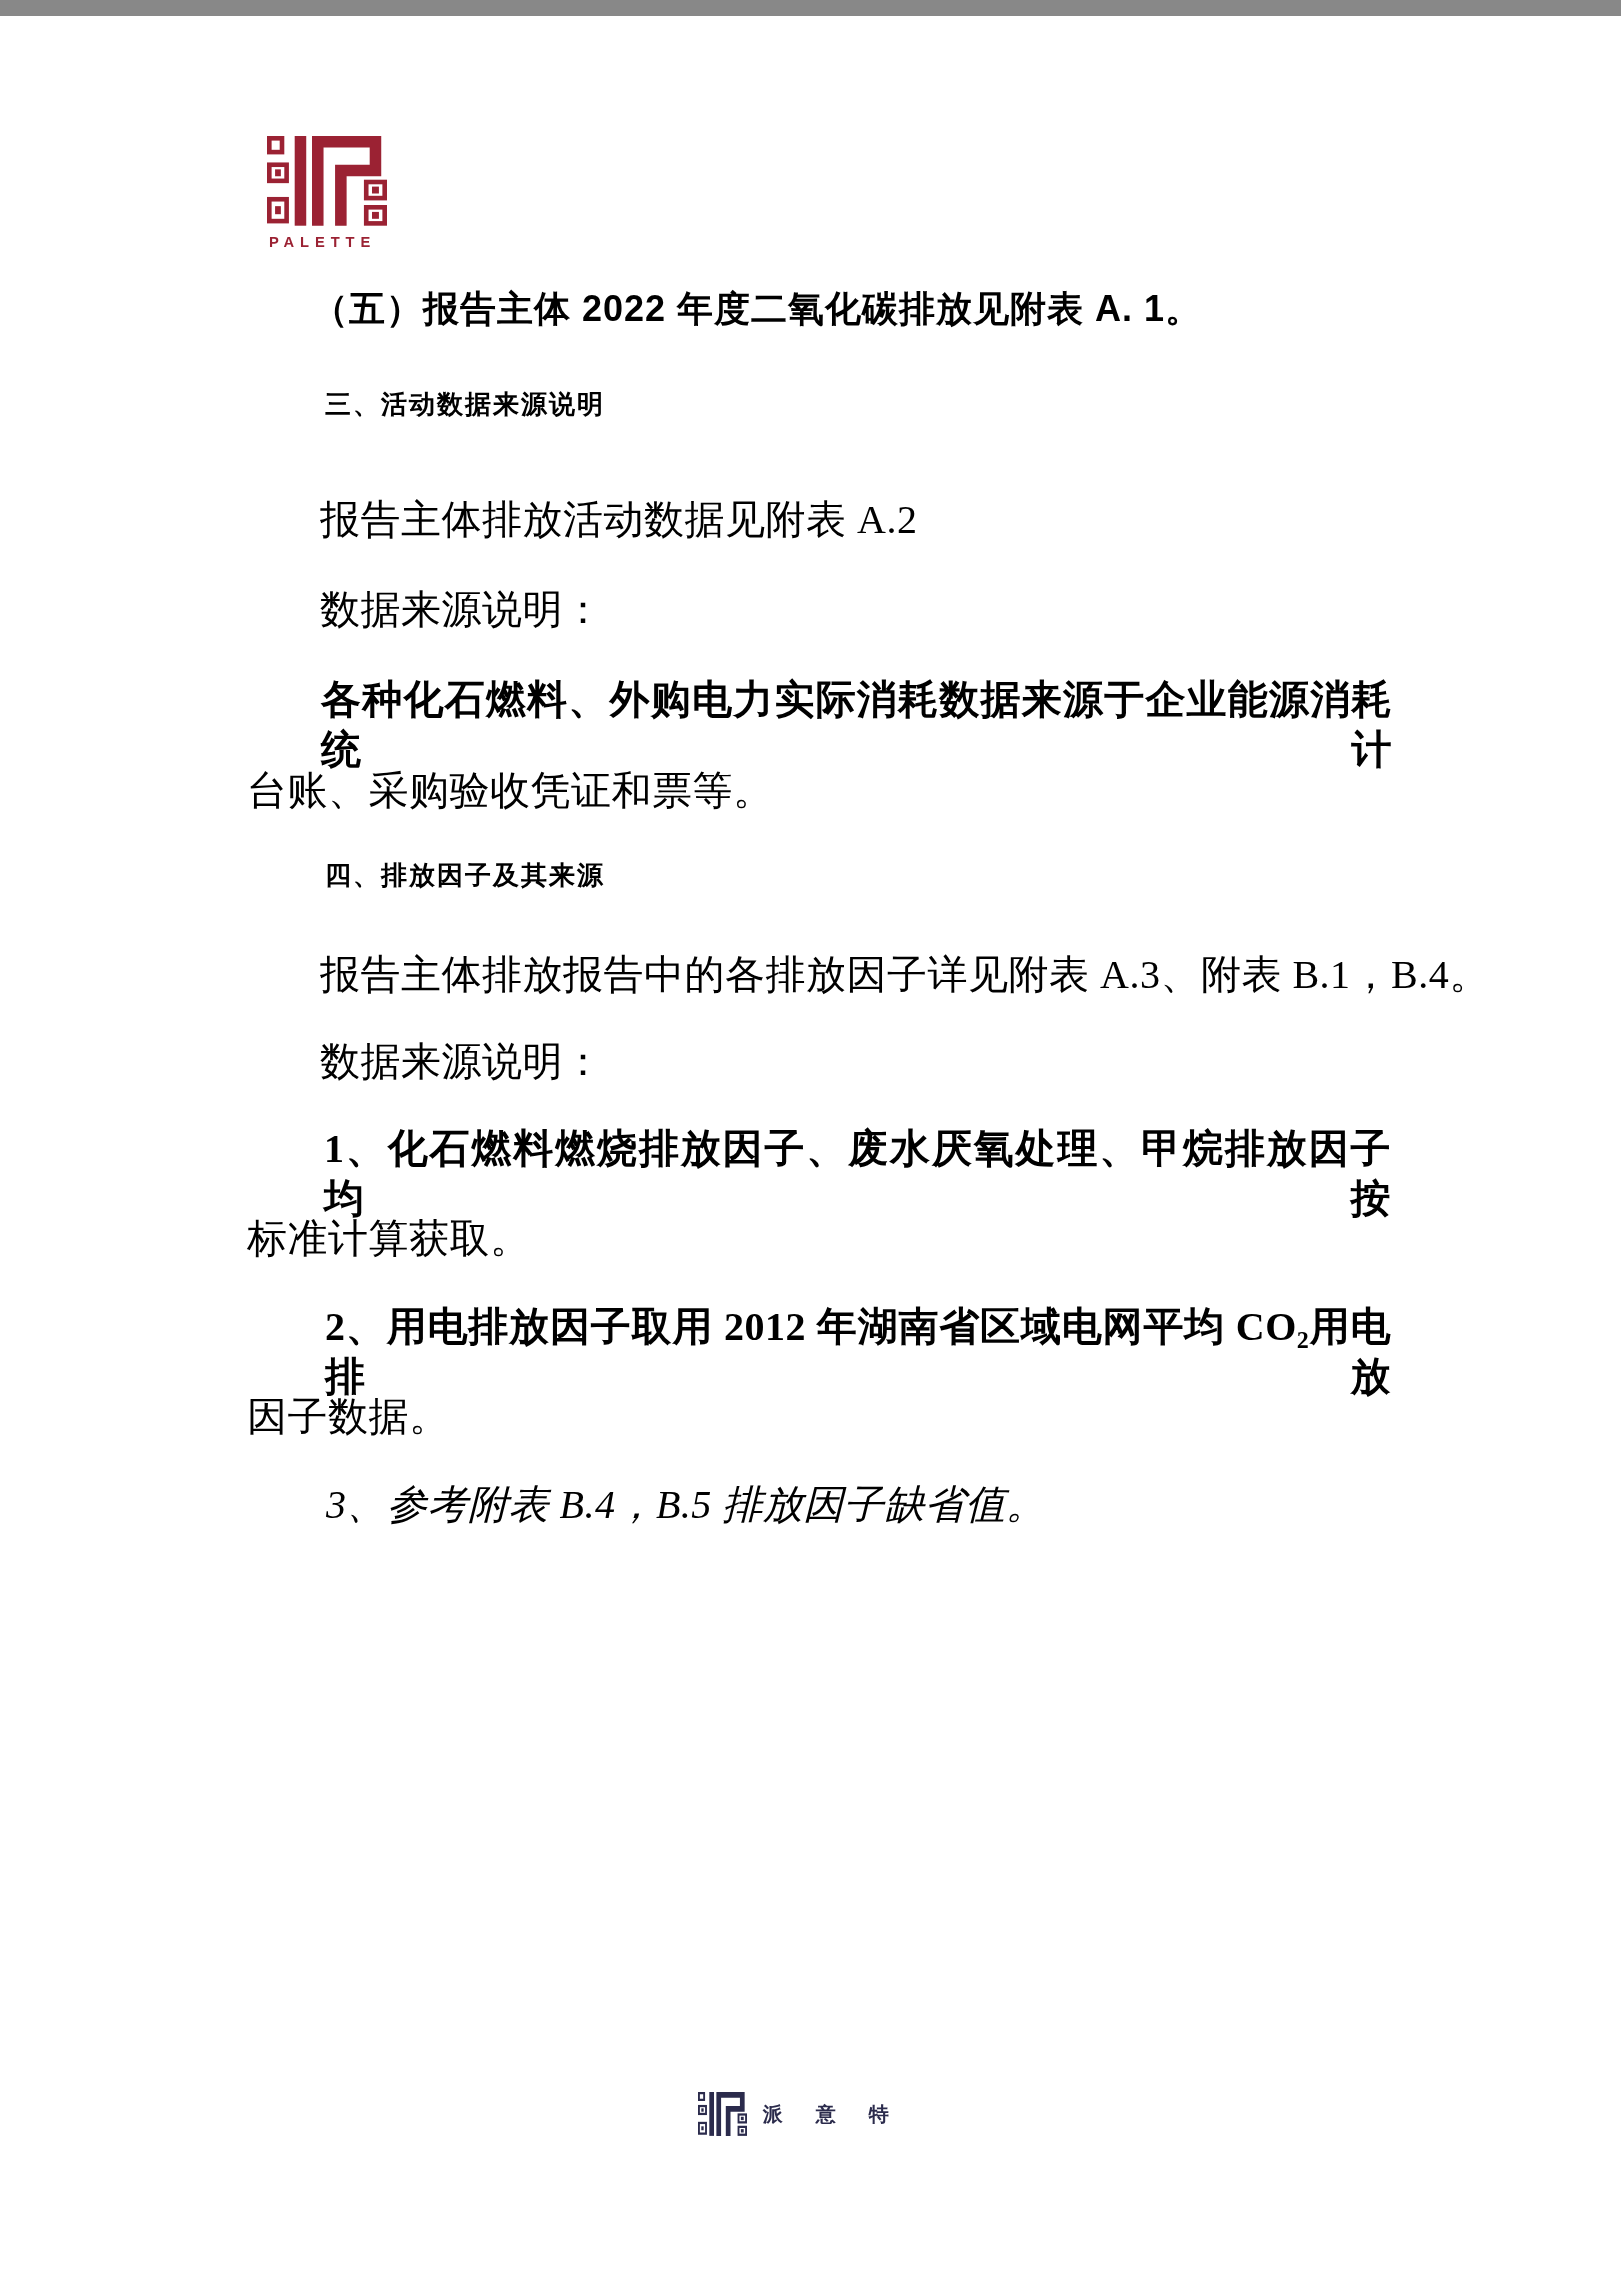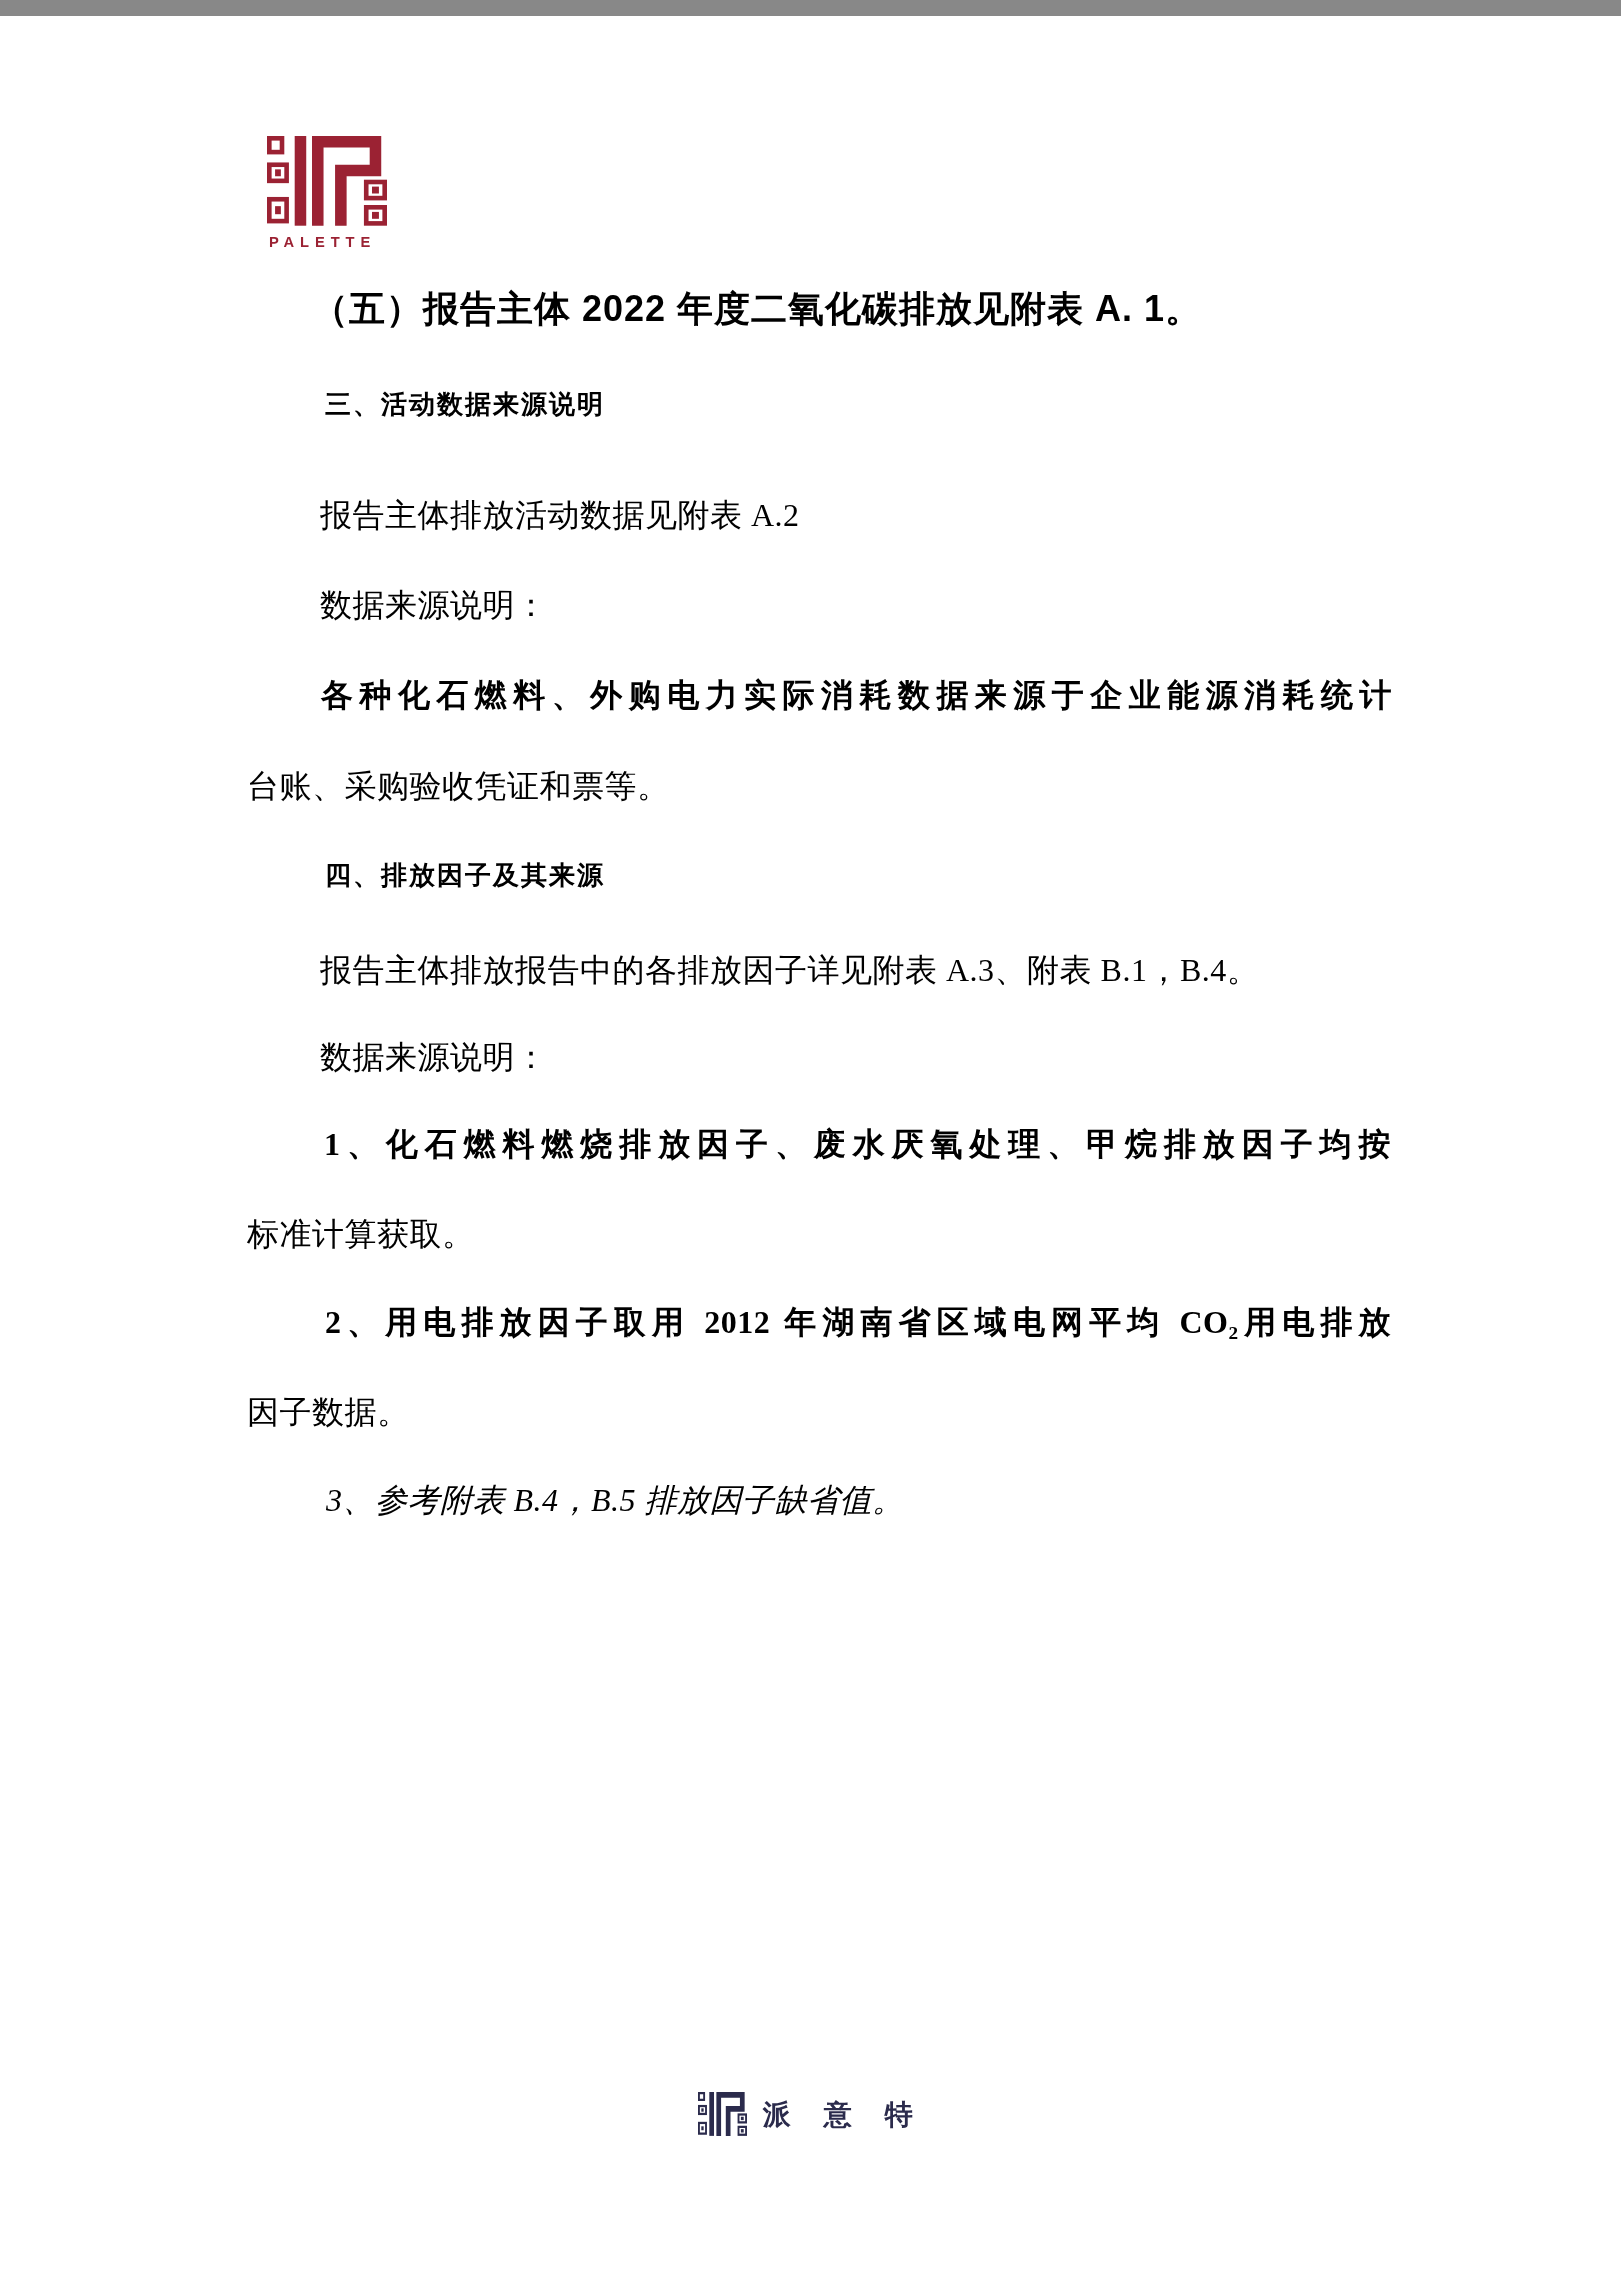--- a/index.html
+++ b/index.html
@@ -26,21 +26,21 @@
   .intro{
     font-family:"Liberation Sans", sans-serif;
     font-size:36px;font-weight:600;letter-spacing:1px;
   }
   .heading{
     font-family:"Liberation Sans", sans-serif;
     font-size:26px;font-weight:700;letter-spacing:2px;
   }
   .body, .body-flush, .body-justify{
     font-family:"Liberation Serif", serif;
-    font-size:32px;letter-spacing:0.5px;
+    font-size:40px;letter-spacing:0.5px;
   }
   .body-justify{
     white-space:normal;
     text-align:justify;
     text-align-last:justify;
     font-weight:bold;
   }
   
   .l0 {top:270px; left:312px;}
   .l1 {top:372px; left:325px;}
@@ -55,21 +55,21 @@
   .l10{top:1198px;left:247px;}
   .l11{top:1286px;left:325px; width:1066px;}
   .l12{top:1376px;left:247px;}
   .l13{top:1464px;left:326px;font-style:italic;}
   
   #footer{position:absolute;left:0;top:2076px;width:1621px;height:69px;}
   #footer .inner{position:absolute;left:698px;top:0;display:flex;align-items:center;}
   #footer .mark{display:block;color:var(--brand-navy,#2b2b4c);margin-right:15.7px;}
   #footer .word{
     font-family:Liberation Mono, monospace;
-    font-size:28px;font-weight:700;letter-spacing:33px;
+    font-size:20px;font-weight:700;letter-spacing:33px;
     color:var(--brand-navy,#2b2b4c);
     white-space:pre;
   }
 </style>
 </head>
 <body>
 
 <svg width="0" height="0" style="position:absolute" aria-hidden="true">
   <symbol id="maze-mark" viewBox="0 0 104 80">
     <g fill="none" stroke="currentColor" stroke-width="4">

